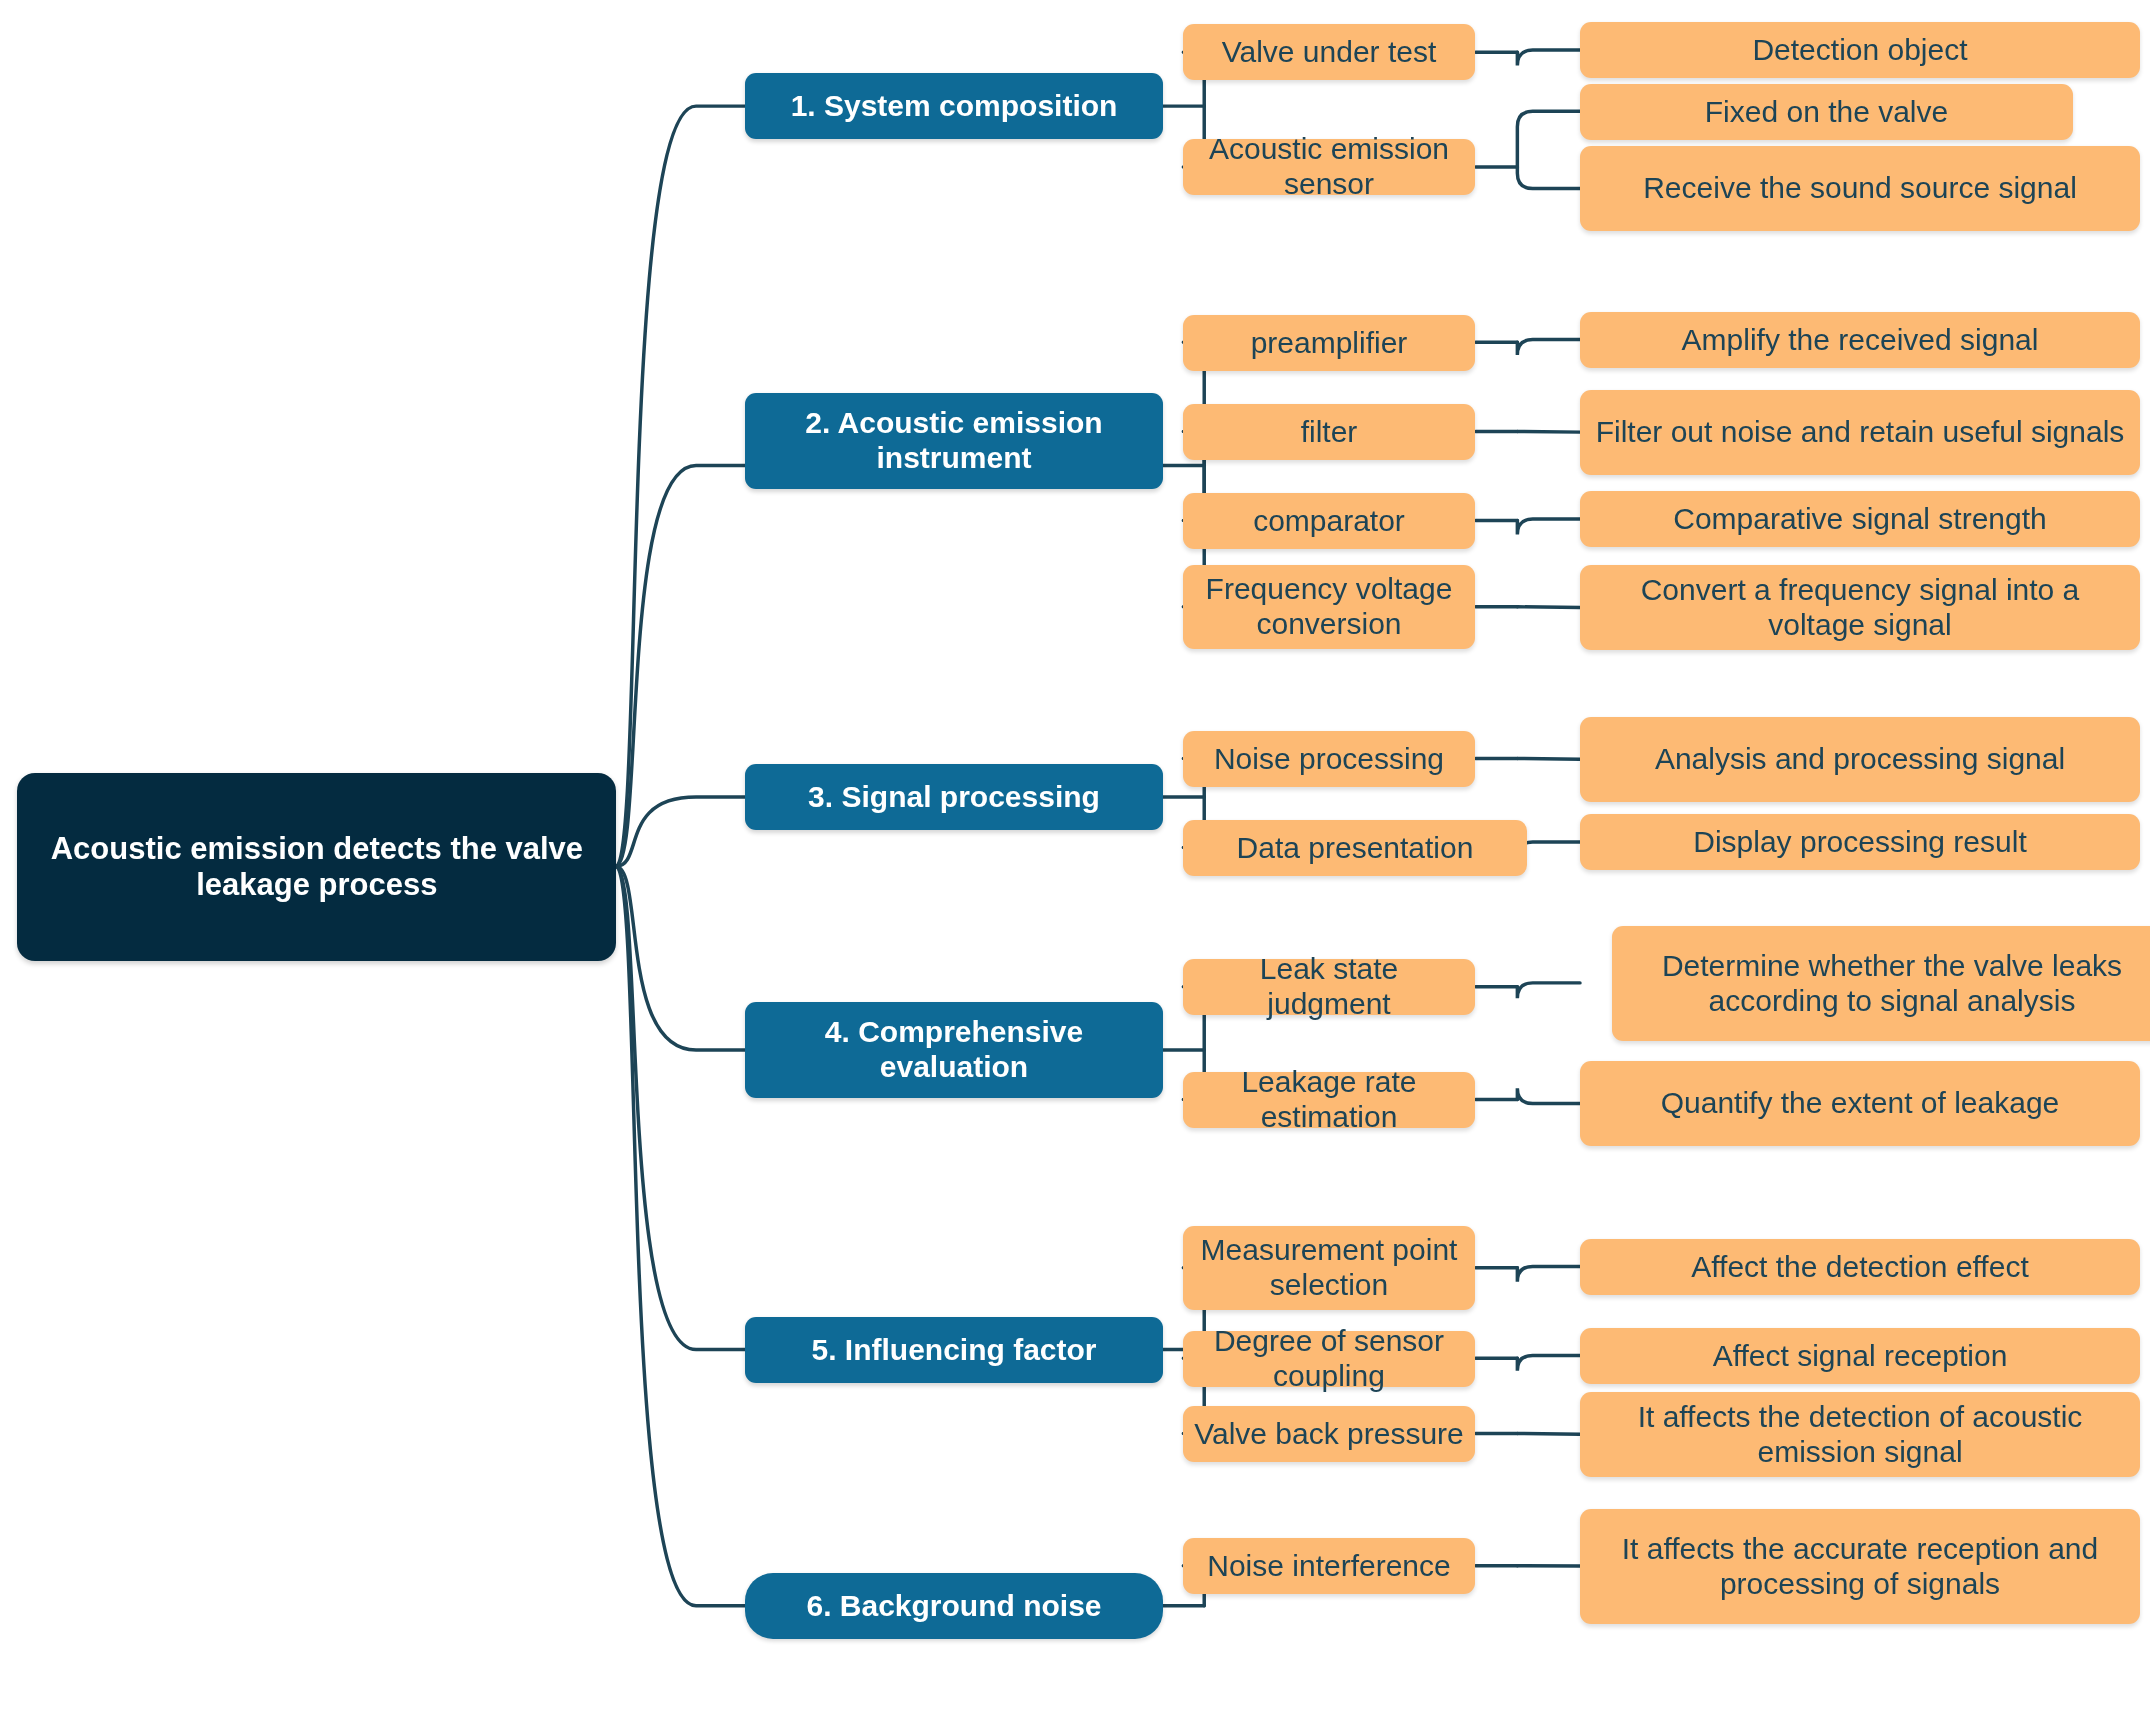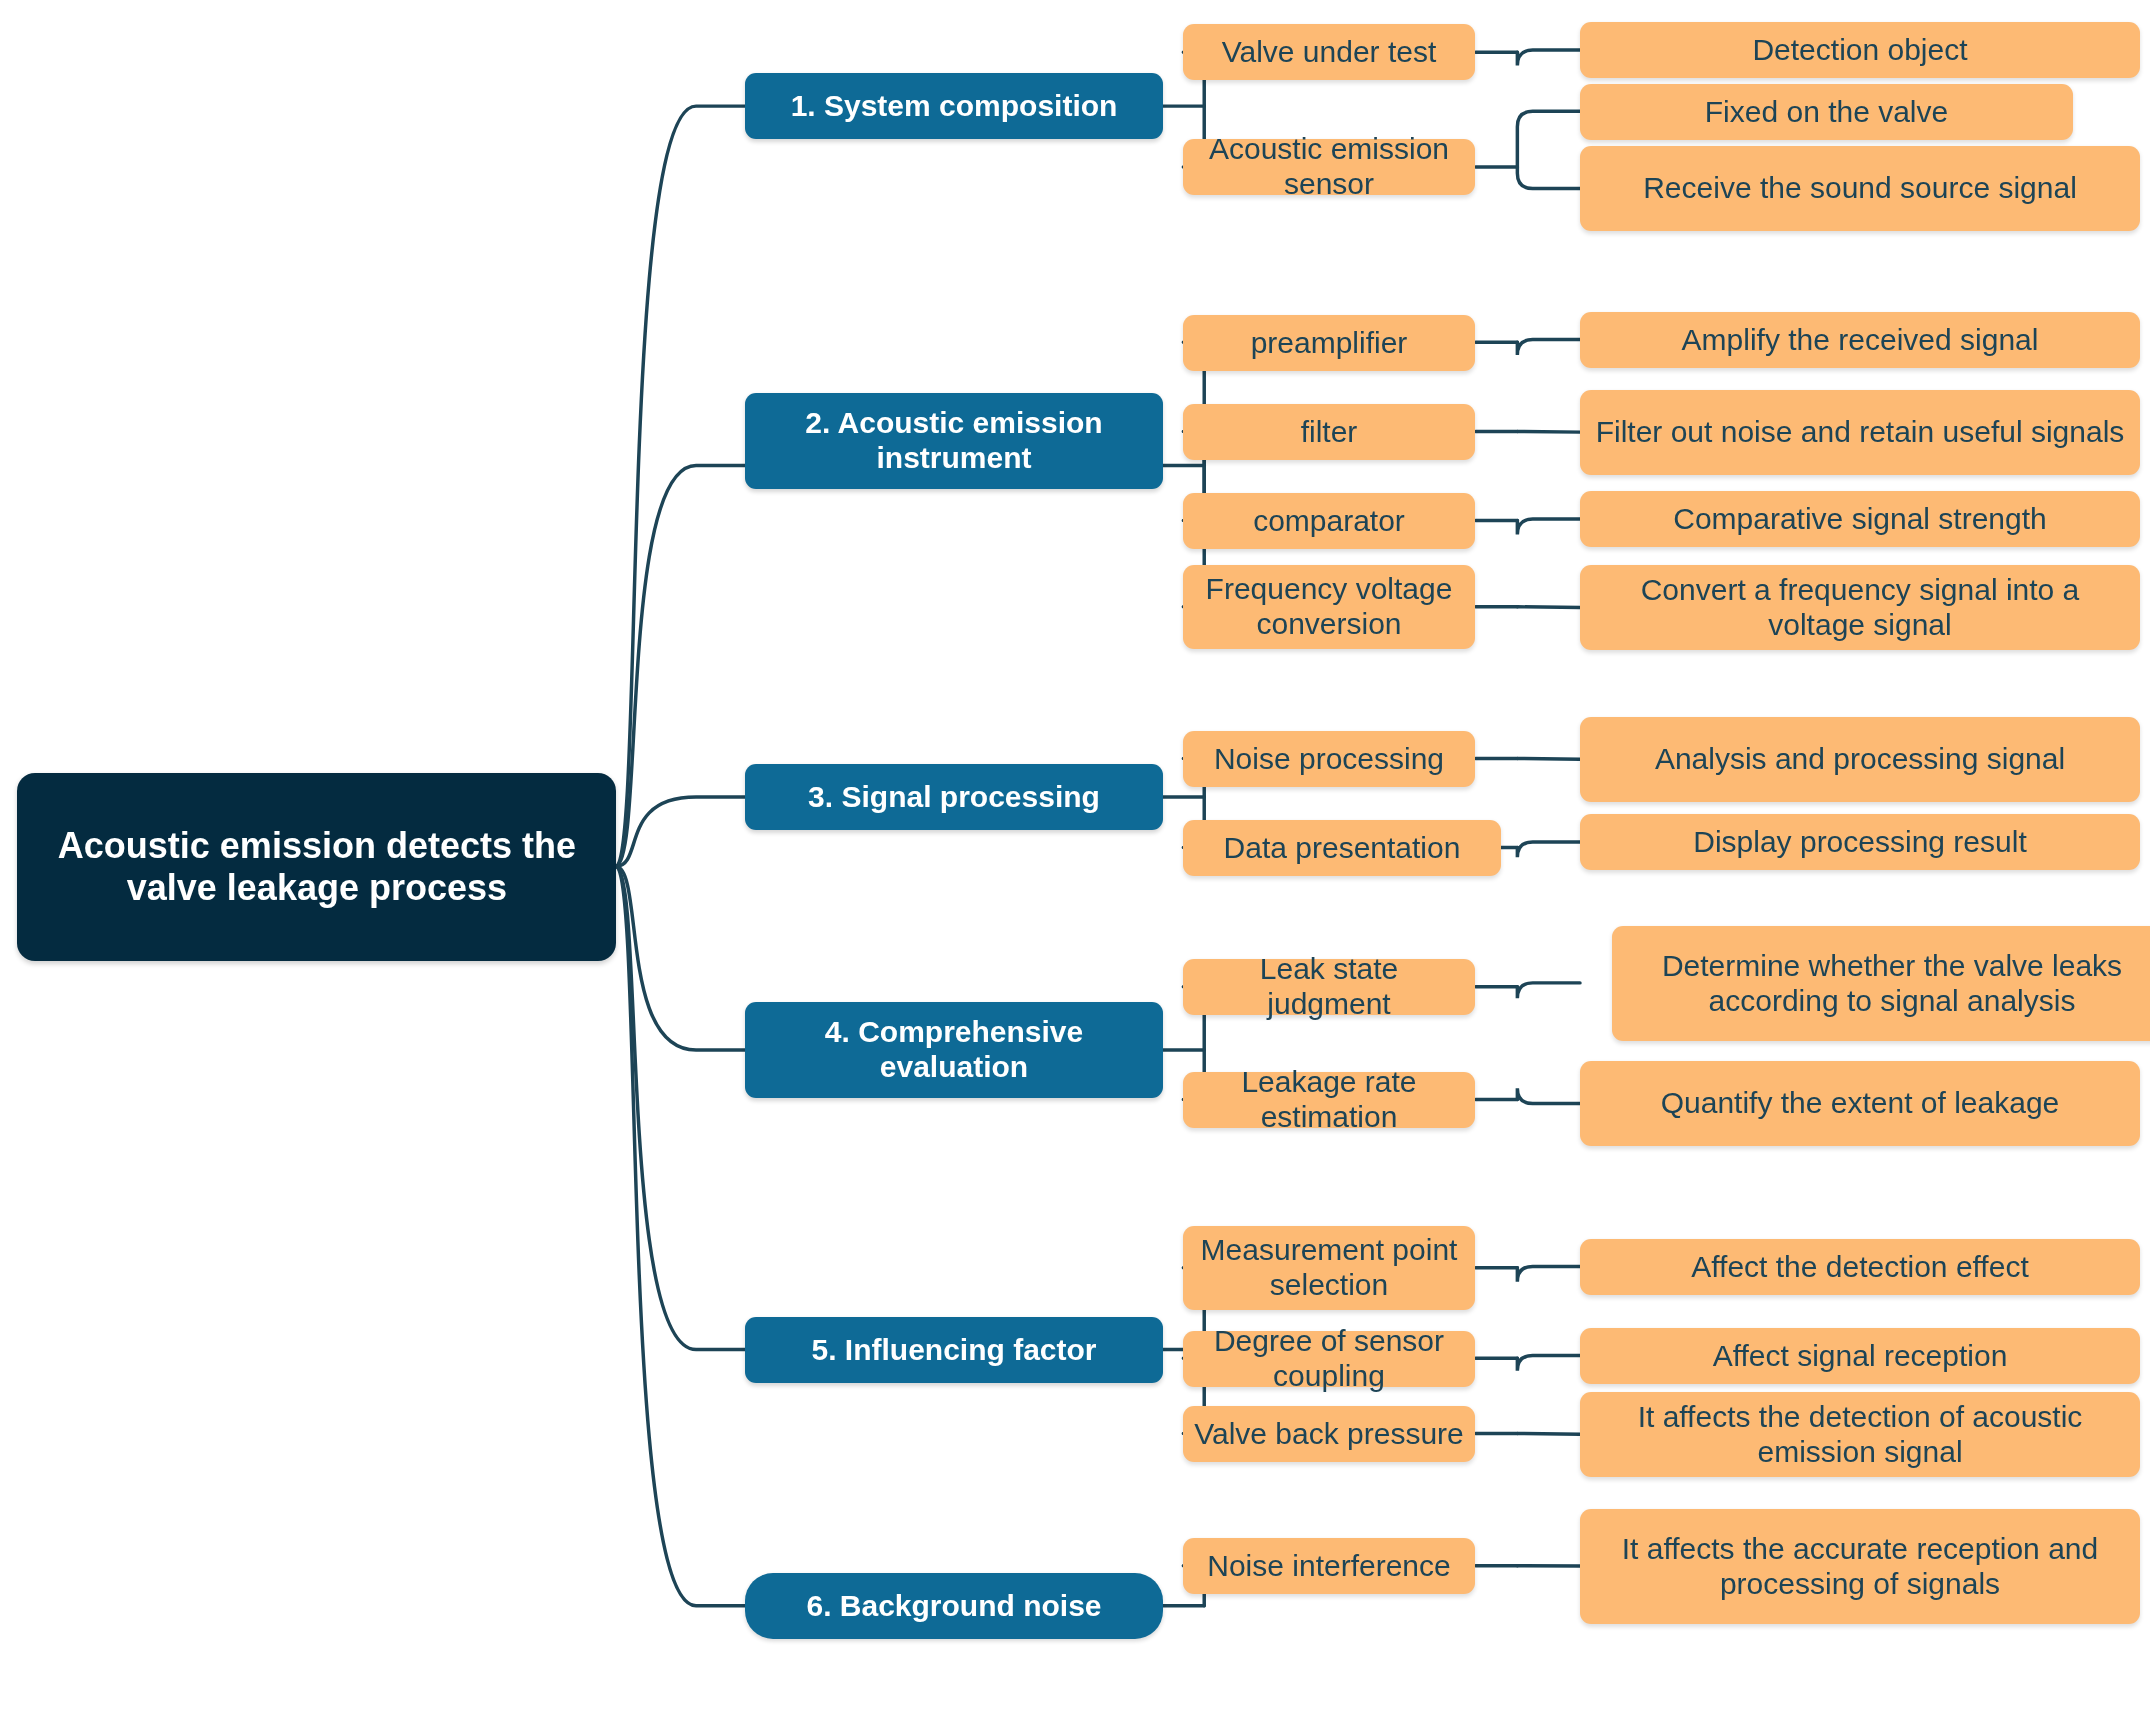--- a/index.html
+++ b/index.html
@@ -29,21 +29,21 @@
     align-items: center;
     justify-content: center;
     text-align: center;
     line-height: 1.16;
   }
   .node-root {
     background: #042b40;
     color: #ffffff;
     border-radius: 18px;
     font-weight: bold;
-    font-size: 36px;
+    font-size: 31px;
     padding: 7px 18px;
     box-shadow: 0 2.8px 5.6px rgba(0,0,0,0.18);
   }
   .node-l1 {
     background: #0e6a96;
     color: #ffffff;
     border-radius: 11px;
     font-weight: bold;
     font-size: 30px;
     padding: 4.2px 12.5px;
@@ -138,21 +138,21 @@
     <div class="node node-l3" style="left: 1580px; top: 312px; width: 560px; height: 56px;">Amplify the received signal</div>
     <div class="node node-l2" style="left: 1183px; top: 404px; width: 292px; height: 56px;">filter</div>
     <div class="node node-l3" style="left: 1580px; top: 390px; width: 560px; height: 85px;">Filter out noise and retain useful signals</div>
     <div class="node node-l2" style="left: 1183px; top: 493px; width: 292px; height: 56px;">comparator</div>
     <div class="node node-l3" style="left: 1580px; top: 491px; width: 560px; height: 56px;">Comparative signal strength</div>
     <div class="node node-l2" style="left: 1183px; top: 565px; width: 292px; height: 84px;">Frequency voltage conversion</div>
     <div class="node node-l3" style="left: 1580px; top: 565px; width: 560px; height: 85px;">Convert a frequency signal into a voltage signal</div>
     <div class="node node-l1" style="left: 745px; top: 764px; width: 418px; height: 66px;">3. Signal processing</div>
     <div class="node node-l2" style="left: 1183px; top: 731px; width: 292px; height: 56px;">Noise processing</div>
     <div class="node node-l3" style="left: 1580px; top: 717px; width: 560px; height: 85px;">Analysis and processing signal</div>
-    <div class="node node-l2" style="left: 1183px; top: 820px; width: 318px; height: 56px;">Data presentation</div>
+    <div class="node node-l2" style="left: 1183px; top: 820px; width: 344px; height: 56px;">Data presentation</div>
     <div class="node node-l3" style="left: 1580px; top: 814px; width: 560px; height: 56px;">Display processing result</div>
     <div class="node node-l1" style="left: 745px; top: 1002px; width: 418px; height: 96px;">4. Comprehensive evaluation</div>
     <div class="node node-l2" style="left: 1183px; top: 959px; width: 292px; height: 56px;">Leak state judgment</div>
     <div class="node node-l3" style="left: 1612px; top: 926px; width: 560px; height: 115px;">Determine whether the valve leaks according to signal analysis</div>
     <div class="node node-l2" style="left: 1183px; top: 1072px; width: 292px; height: 56px;">Leakage rate estimation</div>
     <div class="node node-l3" style="left: 1580px; top: 1061px; width: 560px; height: 85px;">Quantify the extent of leakage</div>
     <div class="node node-l1" style="left: 745px; top: 1317px; width: 418px; height: 66px;">5. Influencing factor</div>
     <div class="node node-l2" style="left: 1183px; top: 1226px; width: 292px; height: 84px;">Measurement point selection</div>
     <div class="node node-l3" style="left: 1580px; top: 1239px; width: 560px; height: 56px;">Affect the detection effect</div>
     <div class="node node-l2" style="left: 1183px; top: 1331px; width: 292px; height: 56px;">Degree of sensor coupling</div>

